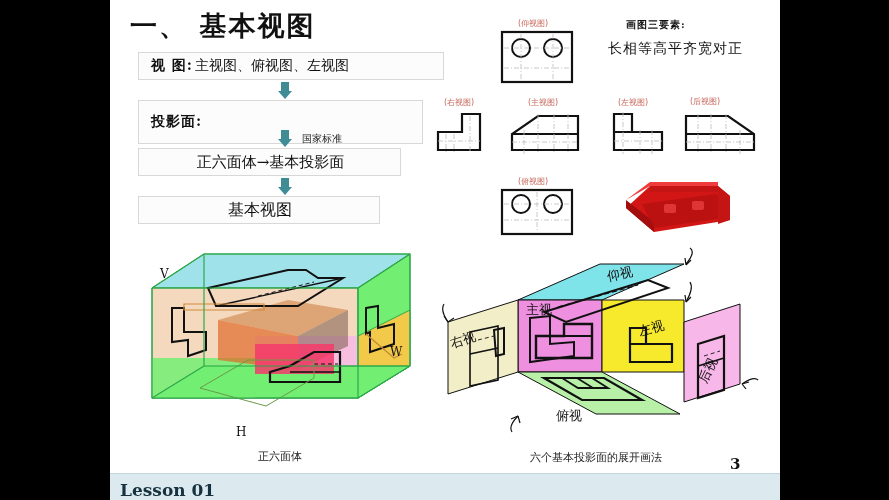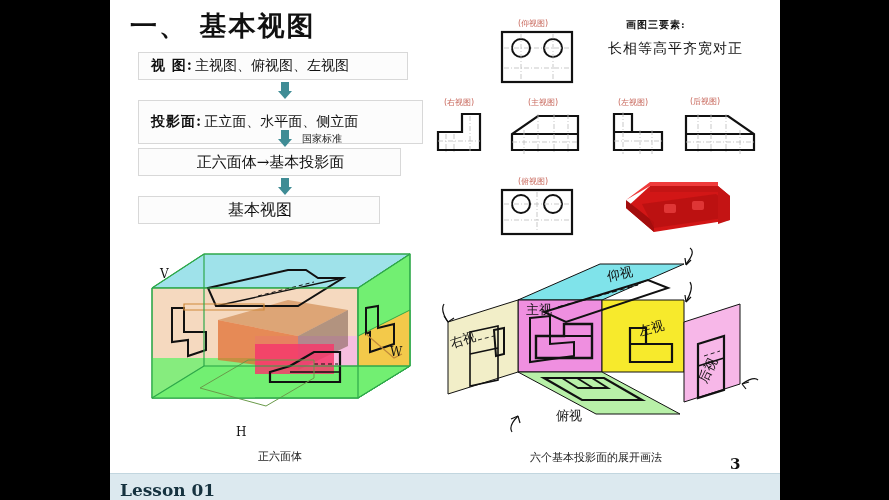--- a/index.html
+++ b/index.html
@@ -12,21 +12,21 @@
   .t{position:absolute;white-space:nowrap;}
 
   
   #heading{left:20px;top:8px;font-family:"DejaVu Serif","Liberation Serif",serif;
     font-size:27px;font-weight:700;color:#111;letter-spacing:2px;}
 
   
   .fbox{position:absolute;border:1px solid #d8d8d8;background:#fcfcfc;
     display:flex;align-items:center;box-sizing:border-box;
     font-family:"DejaVu Serif","Liberation Serif",serif;color:#111;}
-  #fbox1{left:28px;top:52px;width:270px;height:28px;font-size:14px;padding-left:12px;font-weight:700;}
+  #fbox1{left:28px;top:52px;width:306px;height:28px;font-size:14px;padding-left:12px;font-weight:700;}
   #fbox2{left:28px;top:100px;width:285px;height:44px;font-size:14px;padding-left:12px;font-weight:700;}
   #fbox3{left:28px;top:148px;width:263px;height:28px;font-size:15px;font-weight:700;justify-content:center;}
   #fbox4{left:28px;top:196px;width:242px;height:28px;font-size:16px;font-weight:700;justify-content:center;}
   .fbox .lead{font-weight:700;letter-spacing:1px;}
   .fbox .rest{font-weight:400;margin-left:2px;}
 
   
   .arrow{position:absolute;width:14px;}
   .arrow .stem{width:8px;margin:0 auto;background:#3f8c95;}
   .arrow .head{width:0;height:0;margin:0 auto;border-left:7px solid transparent;
@@ -79,21 +79,20 @@
     <span class="lead">视 图:</span>
     <span class="rest">主视图、俯视图、左视图</span>
   </div>
   <div class="arrow" id="arr1">
     <div class="stem"></div>
       <div class="head"></div>
   </div>
 
   <div class="fbox" id="fbox2">
     <span class="lead">投影面:</span>
-    <span class="rest">正立面、水平面、侧立面</span>
   </div>
   <div class="arrow" id="arr2">
     <div class="stem"></div>
       <div class="head"></div>
   </div>
   <div class="t" id="gbstd">国家标准</div>
 
   <div class="fbox" id="fbox3">
     <span class="rest">正六面体→基本投影面</span>
   </div>

